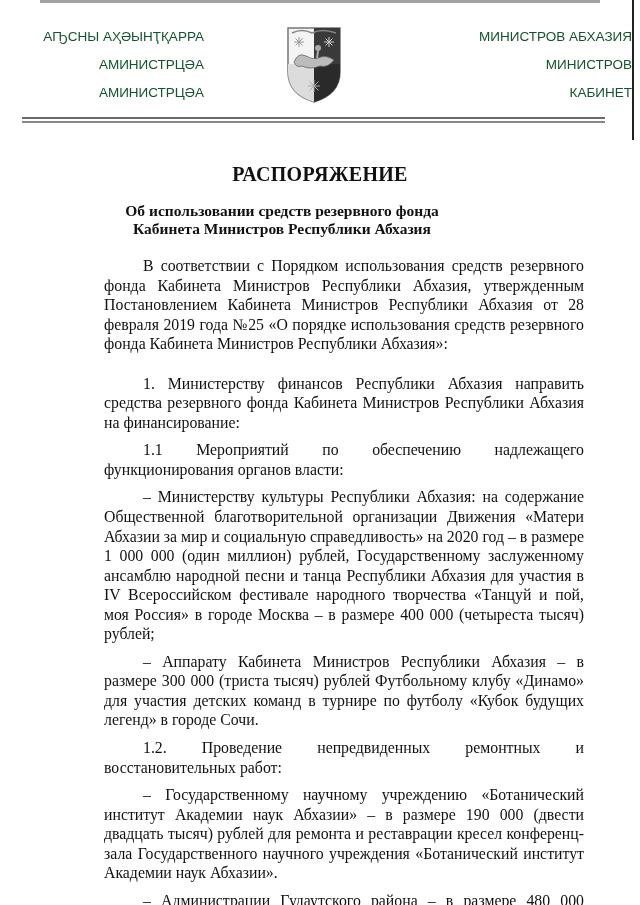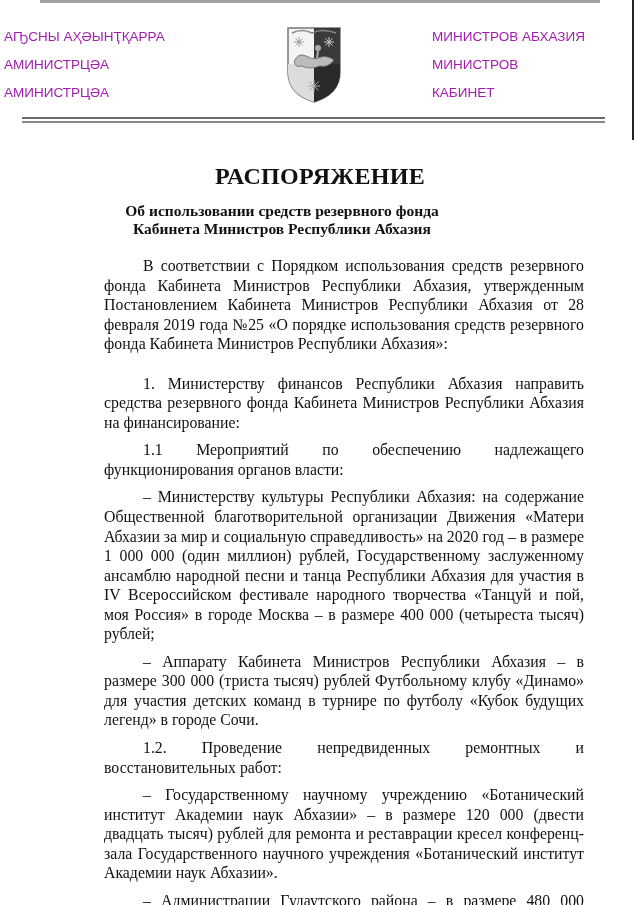--- a/index.html
+++ b/index.html
@@ -4,33 +4,33 @@
 <style>
   html, body { margin: 0; padding: 0; }
   body {
     width: 640px; height: 905px; position: relative; overflow: hidden;
     background: #ffffff; color: #111;
   }
   .edge-top { position: absolute; left: 40px; top: 0; width: 560px; height: 3px; background: #555; opacity: .55; }
   .edge-right { position: absolute; right: 6px; top: 0; width: 2px; height: 140px; background: #222; }
   .hdr-col {
     position: absolute; top: 28px; width: 200px;
-    font-family: "Liberation Sans", sans-serif; font-size: 13.5px; color: #a21caf;
-    text-align: left;
+    font-family: "Liberation Sans", sans-serif; font-size: 13.5px; color: #14532d;
+    text-align: right;
   }
   .hdr-col div { height: 28px; line-height: 17px; }
   .hdr-left { left: 4px; }
   .hdr-right { left: 432px; }
   .emblem { position: absolute; left: 284px; top: 24px; width: 60px; height: 80px; }
   .rule { position: absolute; left: 22px; width: 583px; height: 2px; background: #6a6a6a; }
   .rule1 { top: 117px; }
   .rule2 { top: 121px; height: 1.5px; background: #888; }
   .doc-title {
     position: absolute; top: 163px; left: 0; width: 640px; text-align: center;
-    font-family: "Liberation Serif", serif; font-weight: bold; font-size: 24px; letter-spacing: .3px;
+    font-family: "Liberation Serif", serif; font-weight: bold; font-size: 20px; letter-spacing: .3px;
   }
   .subject {
     position: absolute; top: 202px; left: 0; width: 564px; text-align: center;
     font-family: "Liberation Serif", serif; font-weight: bold; font-size: 15.5px; line-height: 18px;
   }
   .body {
     position: absolute; left: 96px; width: 496px;
     font-family: "Liberation Serif", serif; font-size: 15.8px; line-height: 19.55px; color: #111;
   }
   .body p { margin: 8px; text-align: justify; text-indent: 39px; }
@@ -84,15 +84,15 @@
   <div>Кабинета Министров Республики Абхазия</div>
 </div>
 
 <div class="body" style="top:248px;">
   <p>В соответствии с Порядком использования средств резервного фонда Кабинета Министров Республики Абхазия, утвержденным Постановлением Кабинета Министров Республики Абхазия от 28 февраля 2019 года №25 «О порядке использования средств резервного фонда Кабинета Министров Республики Абхазия»:</p>
   <p class="gap">1. Министерству финансов Республики Абхазия направить средства резервного фонда Кабинета Министров Республики Абхазия на финансирование:</p>
   <p>1.1 Мероприятий по обеспечению надлежащего функционирования органов власти:</p>
   <p>– Министерству культуры Республики Абхазия: на содержание Общественной благотворительной организации Движения «Матери Абхазии за мир и социальную справедливость» на 2020 год – в размере 1 000 000 (один миллион) рублей, Государственному заслуженному ансамблю народной песни и танца Республики Абхазия для участия в IV Всероссийском фестивале народного творчества «Танцуй и пой, моя Россия» в городе Москва – в размере  400 000 (четыреста тысяч) рублей;</p>
   <p>– Аппарату Кабинета Министров Республики Абхазия – в размере 300 000 (триста тысяч) рублей Футбольному клубу «Динамо» для участия детских команд в турнире по футболу «Кубок будущих легенд» в городе Сочи.</p>
   <p>1.2. Проведение непредвиденных ремонтных и восстановительных работ:</p>
-  <p>– Государственному научному учреждению «Ботанический институт Академии наук Абхазии» – в размере 120 000 (двести двадцать тысяч) рублей для ремонта и реставрации кресел конференц-зала Государственного научного учреждения «Ботанический институт Академии наук Абхазии».</p>
+  <p>– Государственному научному учреждению «Ботанический институт Академии наук Абхазии» – в размере 190 000 (двести двадцать тысяч) рублей для ремонта и реставрации кресел конференц-зала Государственного научного учреждения «Ботанический институт Академии наук Абхазии».</p>
   <p>– Администрации Гудаутского района – в размере  480 000 (четыреста восемьдесят тысяч) рублей для приобретения и установки сборно-разборного дома «Ахан Лыхны» в качестве здания Администрации села Анхуа Гудаутского района.</p>
 </div>
 
 </body></html>

